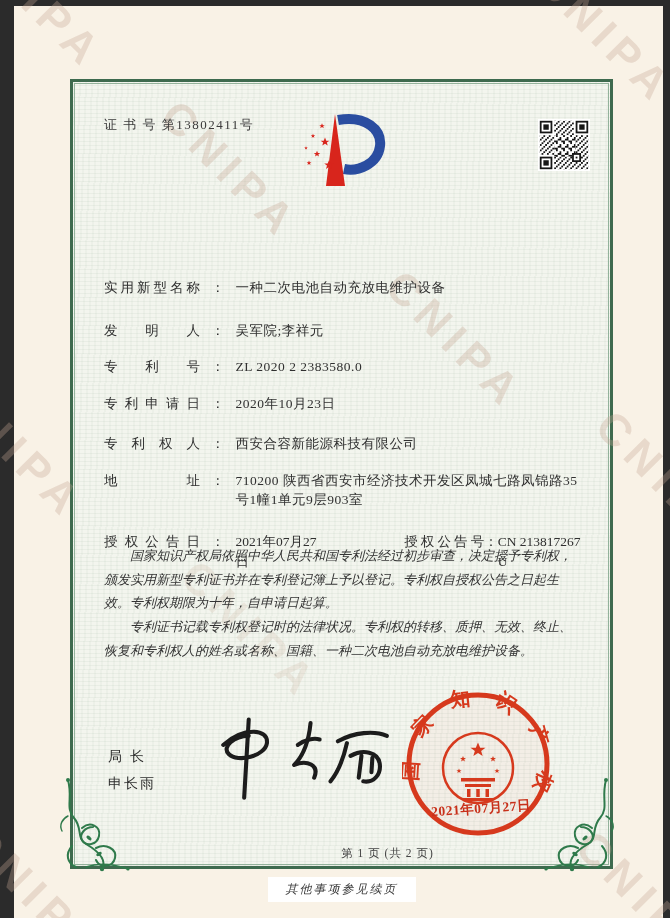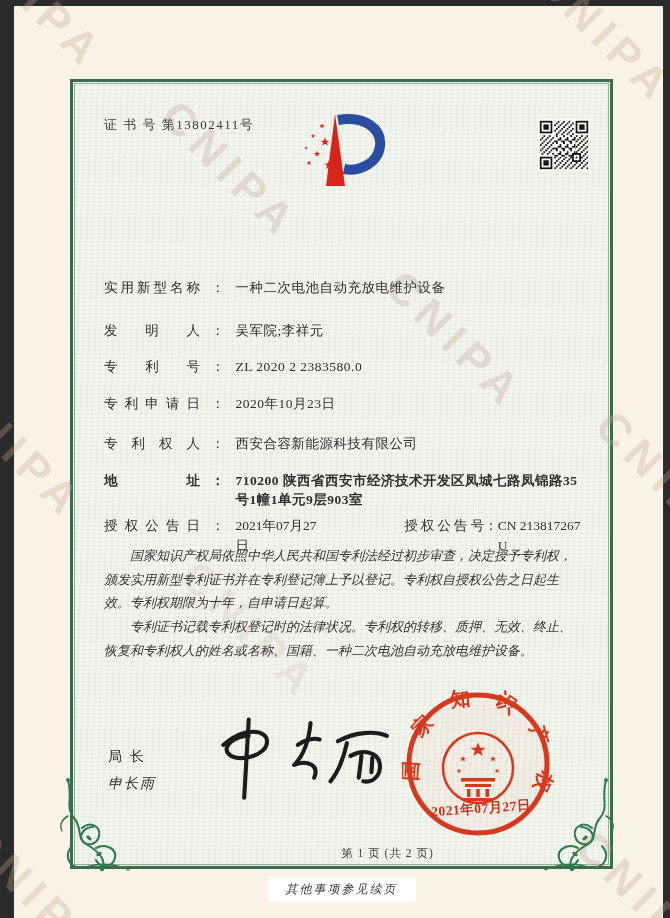--- a/index.html
+++ b/index.html
@@ -43,30 +43,30 @@
     font-size:33px;font-weight:bold;letter-spacing:4px;color:#1f1f1f;
   }
   .fields{left:90px;top:272px;width:482px;font-size:13.5px;color:#303030;}
   .frow{display:flex;align-items:flex-start;line-height:1.45;gap:11px;}
   .flabel{
     display:inline-block;width:96px;flex:0 0 96px;
     text-align:justify;text-align-last:justify;
   }
   .fcolon{flex:0 0 auto;}
   .fvalue{flex:1 1 auto;letter-spacing:0.5px;}
-  .mb24{margin-bottom:23px;} .mb18{margin-bottom:17px;} .mb22{margin-bottom:21px;} .mb6{margin-bottom:6px;font-weight:bold;}
+  .mb24{margin-bottom:23px;} .mb18{margin-bottom:17px;} .mb22{margin-bottom:21px;} .mb6{margin-bottom:22px;}
   .grant-right{margin-left:67px;display:flex;}
   .grant-right .flabel{width:80px;flex-basis:80px;}
   .body-text{
     left:90px;top:538px;width:478px;font-size:13px;line-height:1.82;
     font-style:italic;color:#333;
   }
   .body-text p{margin:0;text-indent:2em;}
   .sig-title{left:94px;top:742px;font-size:14px;letter-spacing:8px;color:#2e2e2e;}
-  .sig-name{left:94px;top:769px;font-size:14px;letter-spacing:2px;color:#2e2e2e;font-style:italic;}
+  .sig-name{left:94px;top:769px;font-size:14px;letter-spacing:2px;color:#2e2e2e;}
   .sig-svg{left:182px;top:706px;width:200px;height:95px;}
   .seal{left:388px;top:682px;width:152px;height:152px;}
   .page-info{left:56px;top:840px;width:635px;text-align:center;font-size:11.5px;letter-spacing:1px;color:#444;}
   .footer-note-wrap{left:56px;top:871px;width:543px;display:flex;justify-content:center;align-items:flex-end;}
   .footer-note{
     background:#ffffff;padding:4px 18px;font-size:12px;font-style:italic;
     color:#3a3a3a;letter-spacing:2px;
   }
   .orn{width:84px;height:104px;}
   .orn-left{left:38px;top:770px;}

